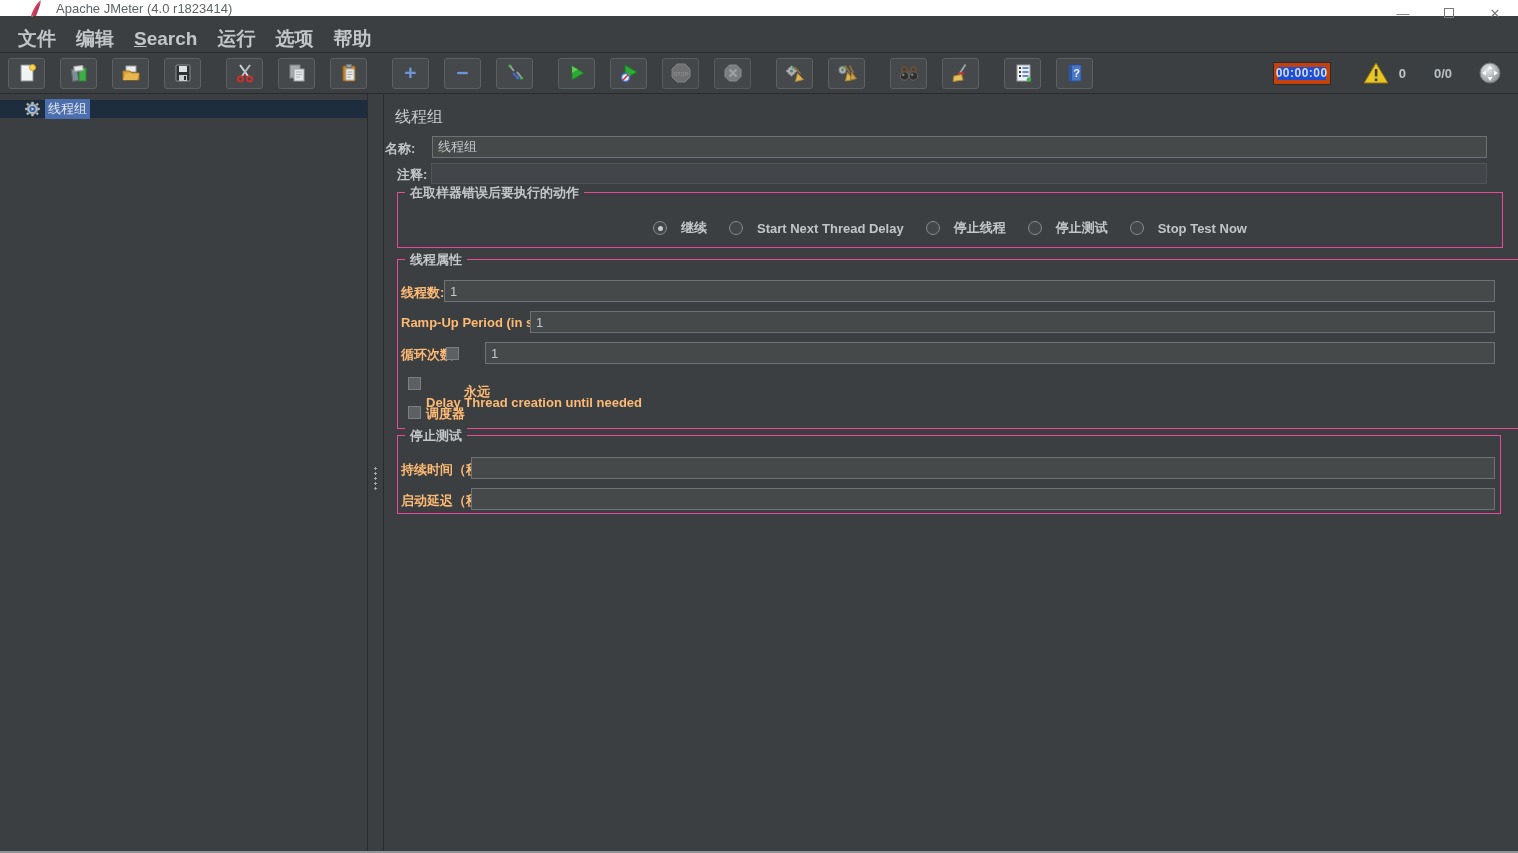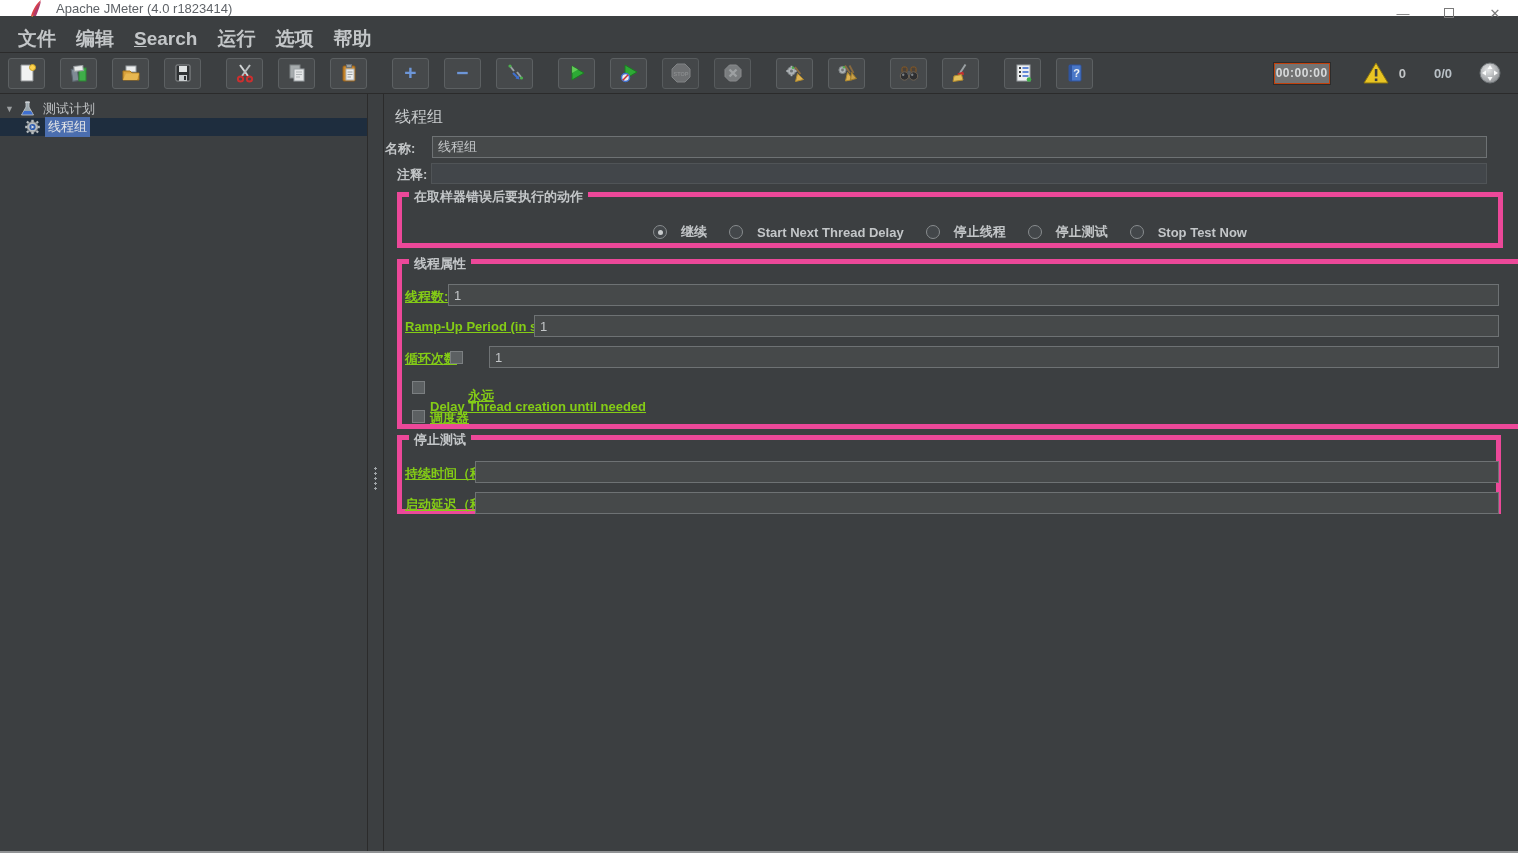--- a/index.html
+++ b/index.html
@@ -21,21 +21,21 @@
 
   
   .toolbar { position:absolute; left:0; top:53px; width:1518px; height:41px; background:#3c3f41; border-bottom:1px solid #2b2b2b; display:flex; align-items:center; padding-left:8px; }
   .tbtn { width:37px; height:31px; background:#46494b; border:1px solid #5c6062; border-radius:3px; margin-right:15px; display:flex; align-items:center; justify-content:center; flex:0 0 auto; }
   .tbtn.group-start { margin-left:10px; }
   .tbtn .glyph-blue { color:#6d96d8; font-size:21px; font-weight:bold; line-height:20px; }
   .tbtn svg { display:block; }
   .tbtn.disabled { opacity:.85; }
 
   .toolbar-right { margin-left:auto; display:flex; align-items:center; padding-right:16px; }
-  .timer-box { width:56px; height:21px; border:1px solid #c2410c; outline:1px solid #2c2c2c; background:#737373; color:#d7d9da; font-size:12px; font-weight:bold; display:flex; align-items:center; justify-content:center; letter-spacing:0.5px; }
+  .timer-box { width:56px; height:21px; border:4px solid #c2410c; outline:1px solid #2c2c2c; background:#1d4ed8; color:#d7d9da; font-size:12px; font-weight:bold; display:flex; align-items:center; justify-content:center; letter-spacing:0.5px; }
   .warn-wrap { display:flex; align-items:center; margin-left:32px; }
   .warn-count { color:#c3c6c8; font-size:13px; font-weight:bold; margin-left:9px; }
   .thread-ratio { color:#b9c0c6; font-size:13px; font-weight:bold; margin-left:28px; }
   .sphere { margin-left:26px; }
 
   
   .content { position:absolute; left:0; top:94px; width:1518px; height:757px; }
   .bottom-edge { position:absolute; left:0; bottom:0; width:1518px; height:2px; background:#909294; }
 
   
@@ -59,34 +59,34 @@
 
   .field-label { font-size:13px; font-weight:bold; color:#c3c6c8; white-space:nowrap; }
   .text-input { position:absolute; height:22px; background:#46494a; border:1px solid #6e7274; color:#c3c6c8; font-size:13px; font-family:"Liberation Sans",sans-serif; padding:0 5px; }
   .comment-input { background:#42464a; border:1px solid #505457; }
 
   .name-row-label { position:absolute; left:1px; top:46px; }
   .name-input { left:48px; top:42px; width:1055px; }
   .comment-row-label { position:absolute; left:13px; top:72px; }
   .comment-input { left:47px; top:69px; width:1056px; height:21px; }
 
-  .groupbox { position:absolute; border:5px solid #ec4899; }
+  .groupbox { position:absolute; border:1px solid #ec4899; }
   .groupbox-title { position:absolute; top:-9px; left:7px; background:#3c3f41; padding:0 5px; font-size:13px; font-weight:bold; color:#c3c6c8; white-space:nowrap; }
 
   .gbox-error { left:13px; top:98px; width:1106px; height:56px; }
   .radio-row { position:absolute; left:0; right:0; top:26px; display:flex; justify-content:center; align-items:center; }
   .radio-item { display:flex; align-items:center; margin:0 11px; }
   .radio-circle { width:14px; height:14px; border-radius:50%; background:#43474a; border:1px solid #888c8e; position:relative; }
   .radio-item.selected .radio-circle::after { content:""; position:absolute; left:4px; top:4px; width:5px; height:5px; border-radius:50%; background:#c9cccd; }
   .radio-label { margin-left:14px; font-size:13px; font-weight:bold; color:#c3c6c8; }
 
   .gbox-thread { left:13px; top:165px; width:1199px; height:170px; }
   .gbox-sched { left:13px; top:341px; width:1104px; height:79px; }
 
-  .inline-label { position:absolute; font-size:13px; font-weight:bold; color:#84cc16; white-space:nowrap;text-decoration:underline; }
+  .inline-label { position:absolute; font-size:13px; font-weight:bold; color:#fdba74; white-space:nowrap; }
   .checkbox { position:absolute; width:13px; height:13px; background:#5c6062; border:1px solid #7b7f81; }
 
   .i-threads { left:46px; top:20px; width:1051px; }
   .i-rampup { left:132px; top:51px; width:965px; }
   .i-loop   { left:87px;  top:82px; width:1010px; }
   .i-duration { left:73px; top:21px; width:1024px; }
   .i-startdelay { left:73px; top:52px; width:1024px; }
 </style>
 </head>
 <body>
@@ -307,29 +307,20 @@
       <polygon points="12,20 14.5,16 9.5,16" fill="#fbfcfc"></polygon>
       <polygon points="4,12 8,9.5 8,14.5" fill="#fbfcfc"></polygon>
       <polygon points="20,12 16,9.5 16,14.5" fill="#fbfcfc"></polygon>
     </svg>
   </div>
 </div>
 
 <div class="content">
 
   <div class="tree-panel">
-    <div class="tree-row">
-      <span class="tree-caret"></span>
-      <svg class="tree-icon" viewBox="0 0 17 16">
-        <path d="M7 1 H10 V6 L14.5 14 H2.5 L7 6 Z" fill="#9aa6ad" stroke="#c9ced1" stroke-width="0.8"></path>
-        <path d="M5 10 L12 10 L14 13.5 H3 Z" fill="#3f6fd0"></path>
-        <rect x="6.2" y="0.5" width="4.6" height="1.6" fill="#c9ced1"></rect>
-      </svg>
-      <span class="tree-label">测试计划</span>
-    </div>
     <div class="tree-row selected">
       <svg class="tree-icon" viewBox="0 0 17 16">
         <circle cx="8.5" cy="8" r="5.2" fill="#b7bcbf" stroke="#888c8e"></circle>
         <rect x="7.3" y="0.8" width="2.4" height="2.4" fill="#b7bcbf"></rect>
           <rect x="7.3" y="12.8" width="2.4" height="2.4" fill="#b7bcbf"></rect>
         <rect x="1.2" y="6.8" width="2.4" height="2.4" fill="#b7bcbf"></rect>
           <rect x="13.4" y="6.8" width="2.4" height="2.4" fill="#b7bcbf"></rect>
         <rect x="2.6" y="2.2" width="2.2" height="2.2" fill="#b7bcbf" transform="rotate(45 3.7 3.3)"></rect>
         <rect x="12.2" y="2.2" width="2.2" height="2.2" fill="#b7bcbf" transform="rotate(45 13.3 3.3)"></rect>
         <rect x="2.6" y="11.6" width="2.2" height="2.2" fill="#b7bcbf" transform="rotate(45 3.7 12.7)"></rect>

